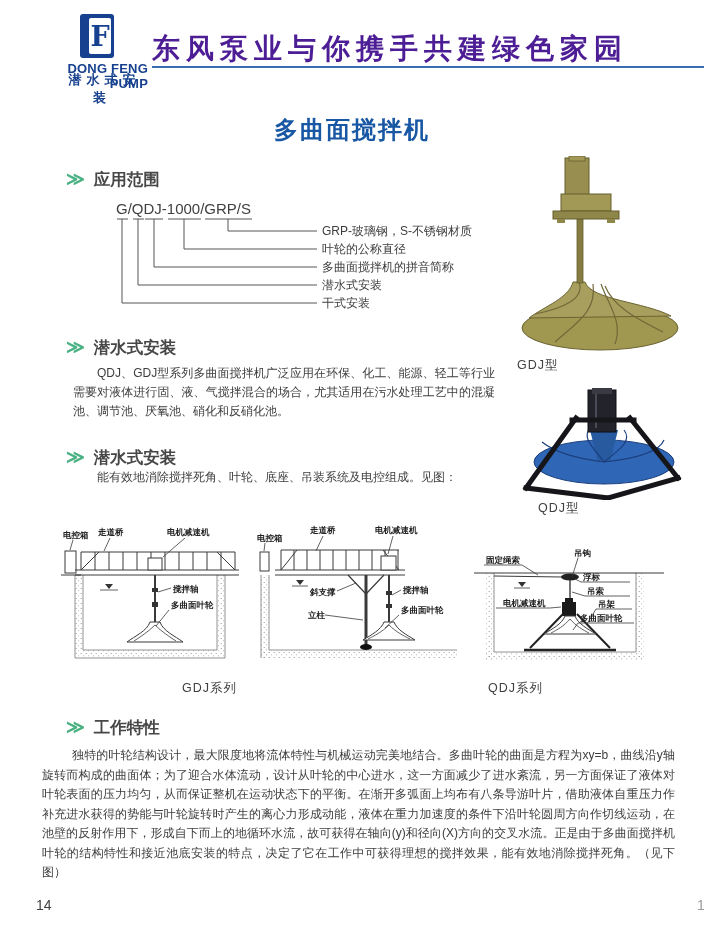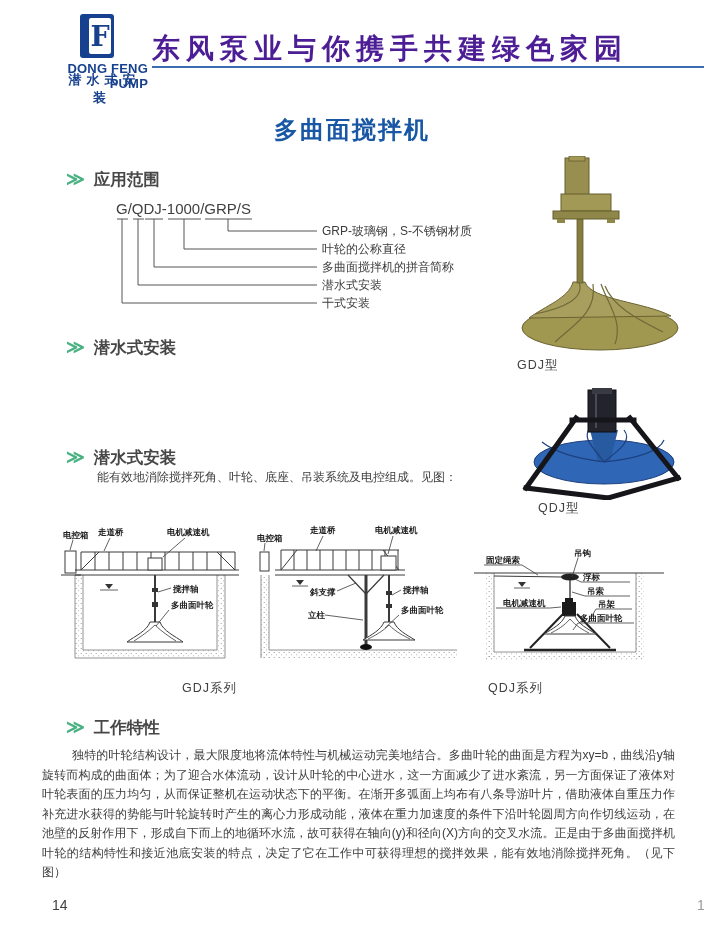--- a/index.html
+++ b/index.html
@@ -90,20 +90,21 @@
       <rect x="48" y="55" width="66" height="8" fill="#8f864a" stroke="#655e2c" stroke-width="1"></rect>
       <rect x="52" y="63" width="8" height="4" fill="#8f864a"></rect>
       <rect x="102" y="63" width="8" height="4" fill="#8f864a"></rect>
     </g>
   </svg>
   <div class="abs caption" style="left:517px;top:357px;">GDJ型</div>
 
   <div class="abs sec" style="left:66px;top:336px;">
     <span class="chev">≫</span><span>潜水式安装</span>
   </div>
+  <div class="abs body-text indent2" style="left:73px;top:364px;width:422px;">QDJ、GDJ型系列多曲面搅拌机广泛应用在环保、化工、能源、轻工等行业需要对液体进行固、液、气搅拌混合的场合，尤其适用在污水处理工艺中的混凝池、调节池、厌氧池、硝化和反硝化池。</div>
 
   <div class="abs sec" style="left:66px;top:446px;">
     <span class="chev">≫</span><span>潜水式安装</span>
   </div>
   <div class="abs body-text indent1" style="left:85px;top:468px;width:410px;">能有效地消除搅拌死角、叶轮、底座、吊装系统及电控组成。见图：</div>
 
   <svg class="abs" style="left:512px;top:388px;" width="180" height="112" viewBox="0 0 180 112">
     <g>
       <ellipse cx="92" cy="74" rx="70" ry="22" fill="#2f66b5" stroke="#1c3f7e" stroke-width="1"></ellipse>
       <path d="M78,42 L106,42 L98,74 L86,74 Z" fill="#275a9f"></path>
@@ -290,16 +291,16 @@
   <div class="abs caption" style="left:182px;top:680px;">GDJ系列</div>
   <div class="abs caption" style="left:488px;top:680px;">QDJ系列</div>
 
   <div class="abs sec" style="left:66px;top:716px;">
     <span class="chev">≫</span><span>工作特性</span>
   </div>
   <div class="abs body-text" style="left:42px;top:746px;width:633px;line-height:19.5px;">
     <p class="indent25">独特的叶轮结构设计，最大限度地将流体特性与机械运动完美地结合。多曲叶轮的曲面是方程为xy=b，曲线沿y轴旋转而构成的曲面体；为了迎合水体流动，设计从叶轮的中心进水，这一方面减少了进水紊流，另一方面保证了液体对叶轮表面的压力均匀，从而保证整机在运动状态下的平衡。在渐开多弧面上均布有八条导游叶片，借助液体自重压力作补充进水获得的势能与叶轮旋转时产生的离心力形成动能，液体在重力加速度的条件下沿叶轮圆周方向作切线运动，在池壁的反射作用下，形成自下而上的地循环水流，故可获得在轴向(y)和径向(X)方向的交叉水流。正是由于多曲面搅拌机叶轮的结构特性和接近池底安装的特点，决定了它在工作中可获得理想的搅拌效果，能有效地消除搅拌死角。（见下图）</p>
   </div>
 
-  <div class="abs pgnum" style="left:36px;top:897px;margin-left:16px;">14</div>
+  <div class="abs pgnum" style="left:36px;top:897px;">14</div>
   <div class="abs pgnum" style="left:697px;top:897px;color:#9a9a9a;">1</div>
 
 </div>
 
 </body></html>

